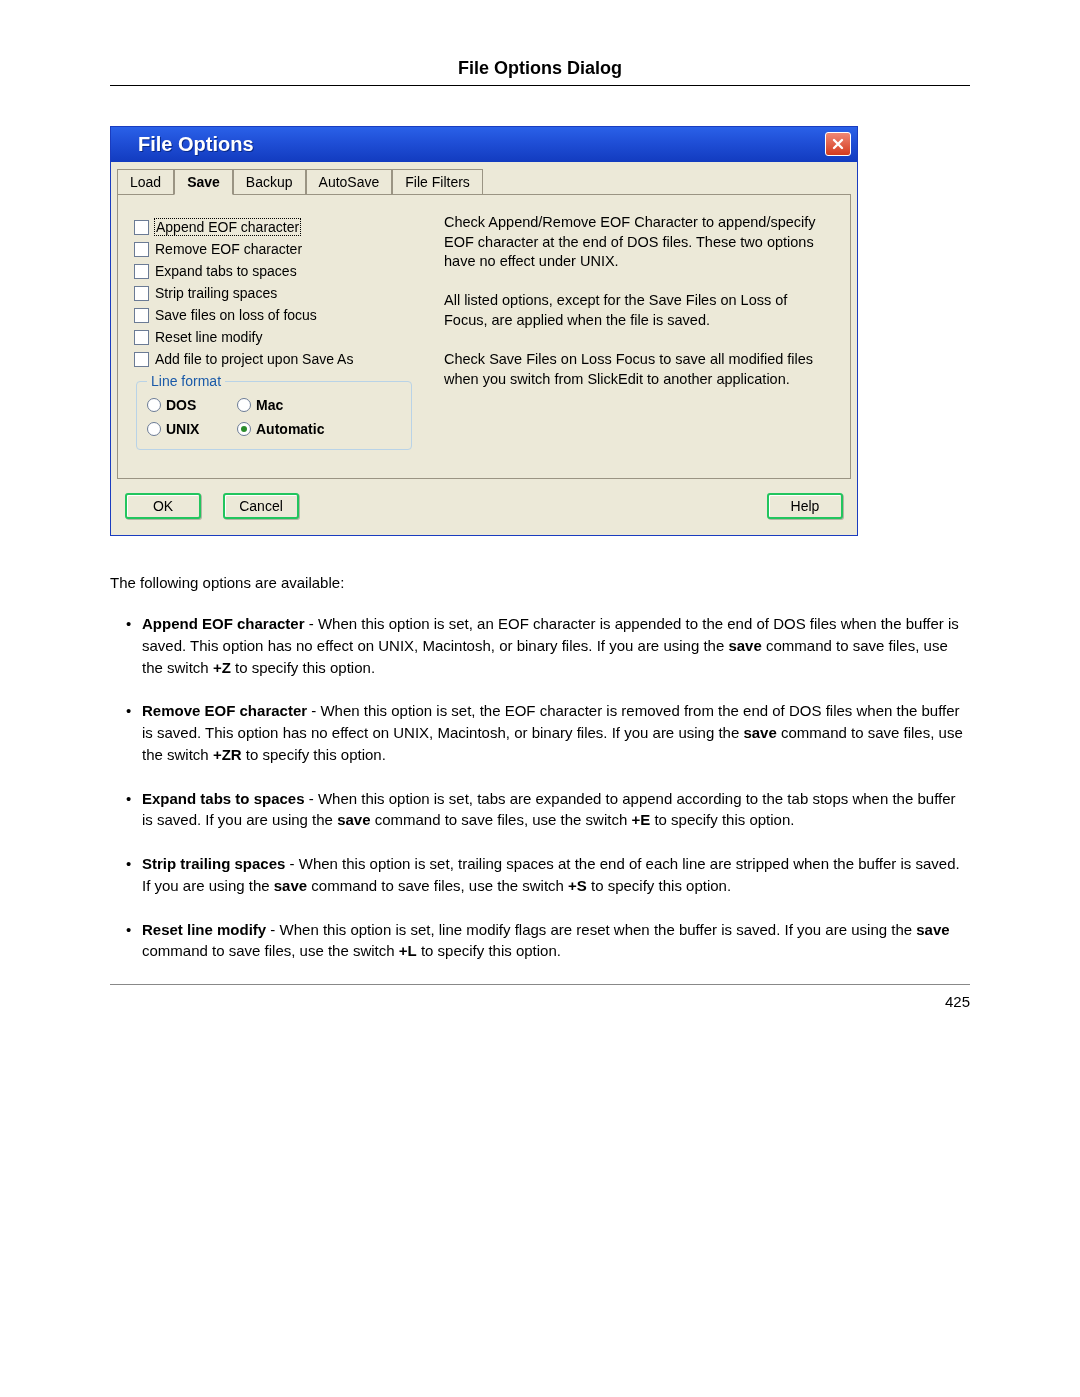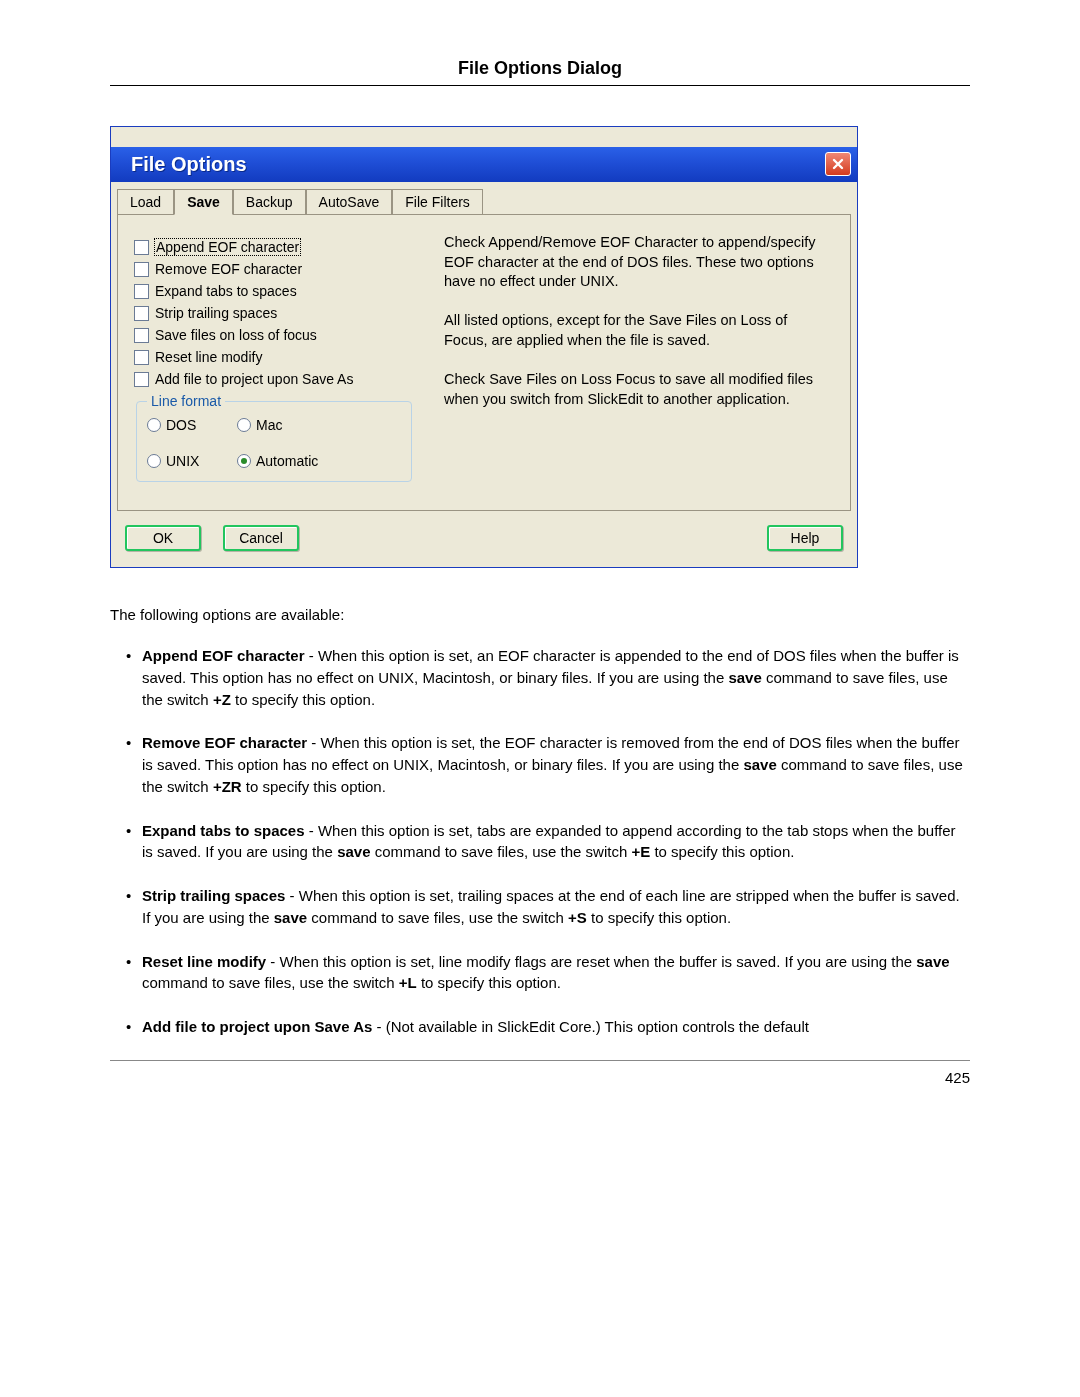--- a/index.html
+++ b/index.html
@@ -45,25 +45,24 @@
   .dialog {
     width: 746px;
     border: 1px solid #1a3cbf;
     background: #ece9d8;
     font-family: "Segoe UI", Tahoma, sans-serif;
     font-size: 14px;
   }
   .titlebar {
     background: linear-gradient(to bottom, #2a61e8 0%, #1f4ed6 45%, #123bbf 100%);
     color: #fff;
-    padding: 5px 6px 6px 20px;
+    padding: 5px 6px 6px 27px;
     display: flex;
     align-items: center;
     justify-content: space-between;
-    margin-top: 20px;
   }
   .titlebar-title {
     font-weight: bold;
     font-size: 20px;
     font-family: "Trebuchet MS", Tahoma, sans-serif;
     text-shadow: 1px 1px 0 #0a2a8a;
   }
   .close-btn {
     width: 24px;
     height: 22px;
@@ -135,21 +134,22 @@
     margin-top: 6px;
   }
   fieldset.line-format legend {
     color: #1a5aa8;
     font-size: 14px;
     padding: 0 4px;
   }
   .radio-grid {
     display: grid;
     grid-template-columns: 90px 140px;
-    row-gap: 20px;
+    row-gap: 8px;
+    font-weight: bold;
   }
   .radio-row {
     display: flex;
     align-items: center;
     gap: 5px;
   }
   .radio {
     width: 12px;
     height: 12px;
     border: 1px solid #6b7b95;
@@ -318,22 +318,19 @@
       </li>
       <li>
         <b>Expand tabs to spaces</b><span> - When this option is set, tabs are expanded to append according to the tab stops when the buffer is saved. If you are using the </span><b>save</b><span> command to save files, use the switch </span><b>+E</b><span> to specify this option.</span>
       </li>
       <li>
         <b>Strip trailing spaces</b><span> - When this option is set, trailing spaces at the end of each line are stripped when the buffer is saved. If you are using the </span><b>save</b><span> command to save files, use the switch </span><b>+S</b><span> to specify this option.</span>
       </li>
       <li>
         <b>Reset line modify</b><span> - When this option is set, line modify flags are reset when the buffer is saved. If you are using the </span><b>save</b><span> command to save files, use the switch </span><b>+L</b><span> to specify this option.</span>
       </li>
-      <li>
-        <b>Add file to project upon Save As</b><span> - (Not available in SlickEdit Core.) This option controls the default</span>
-      </li>
     </ul>
   </div>
 
   <hr class="hr-footer">
   <div class="page-num">425</div>
 
 </div>
 
 </body></html>

